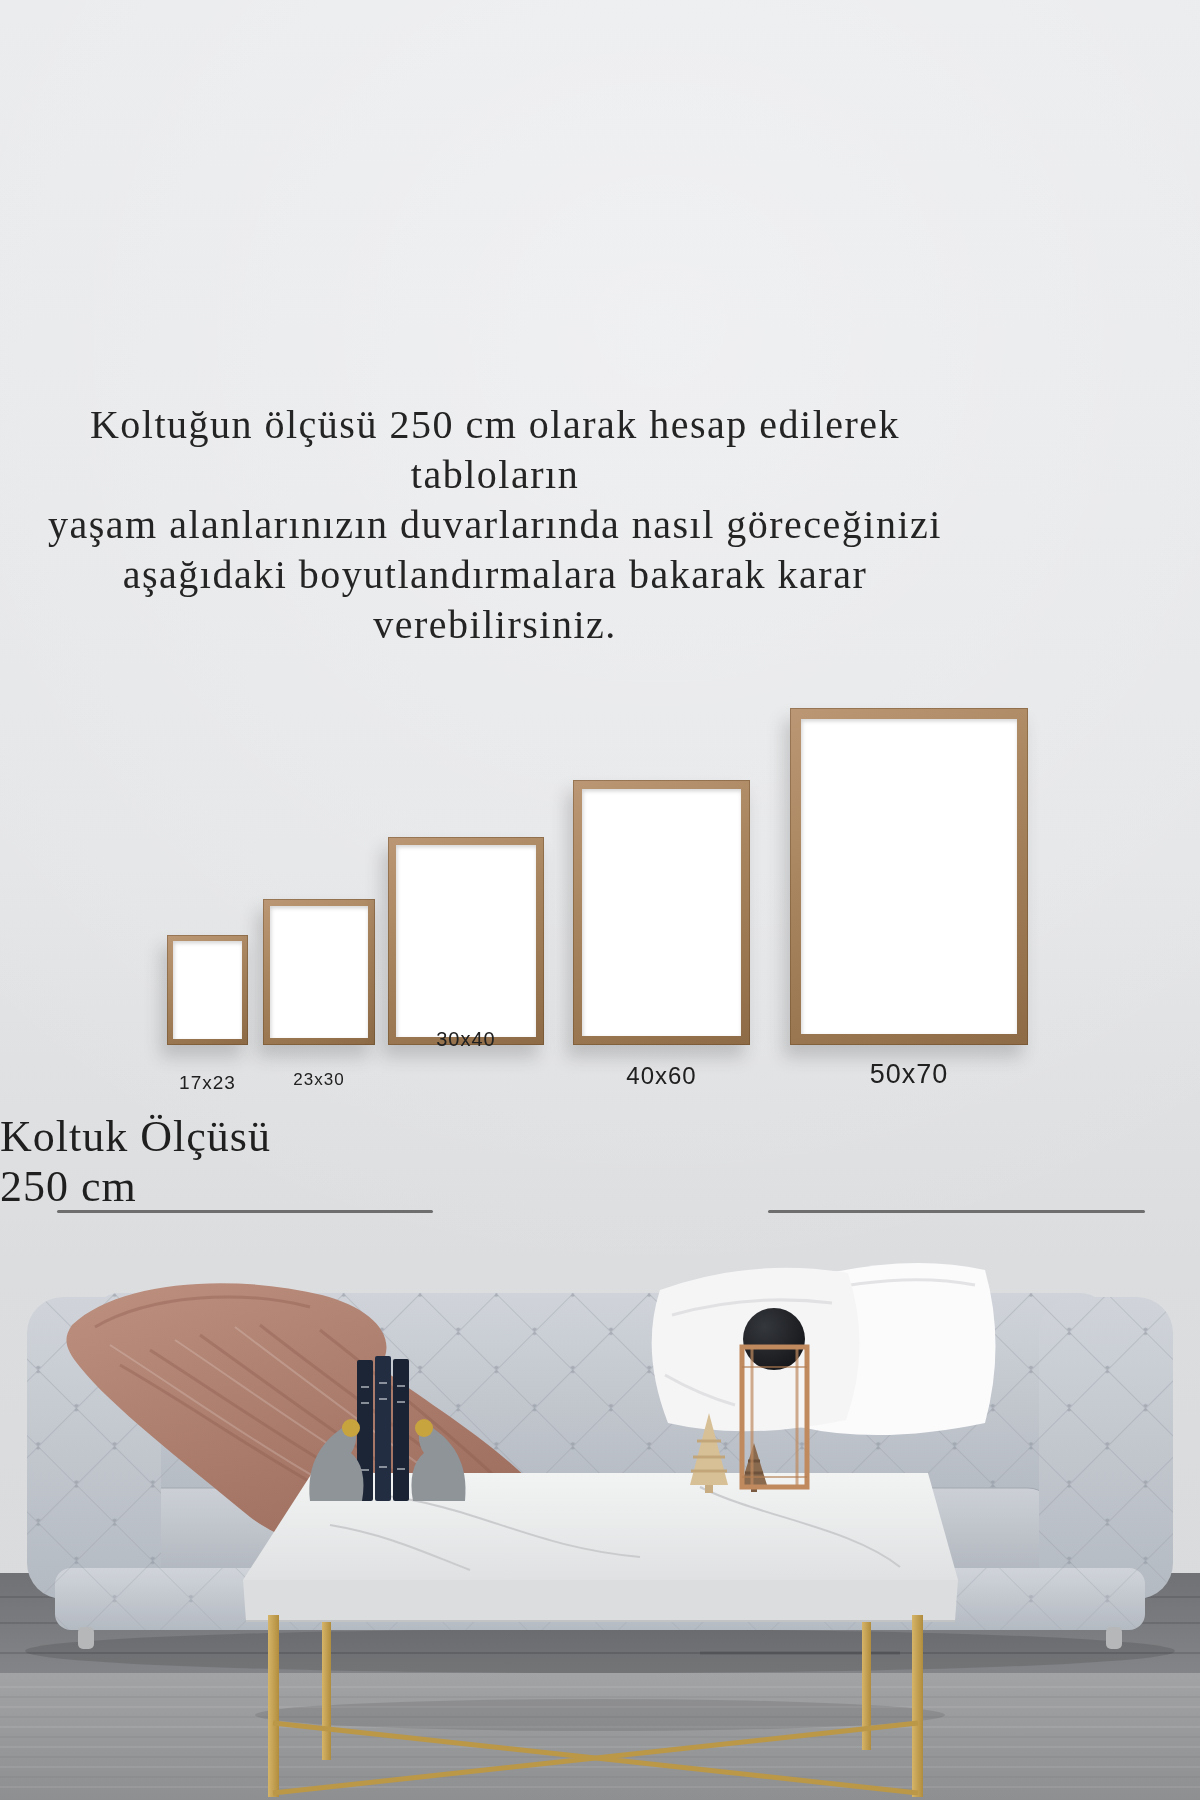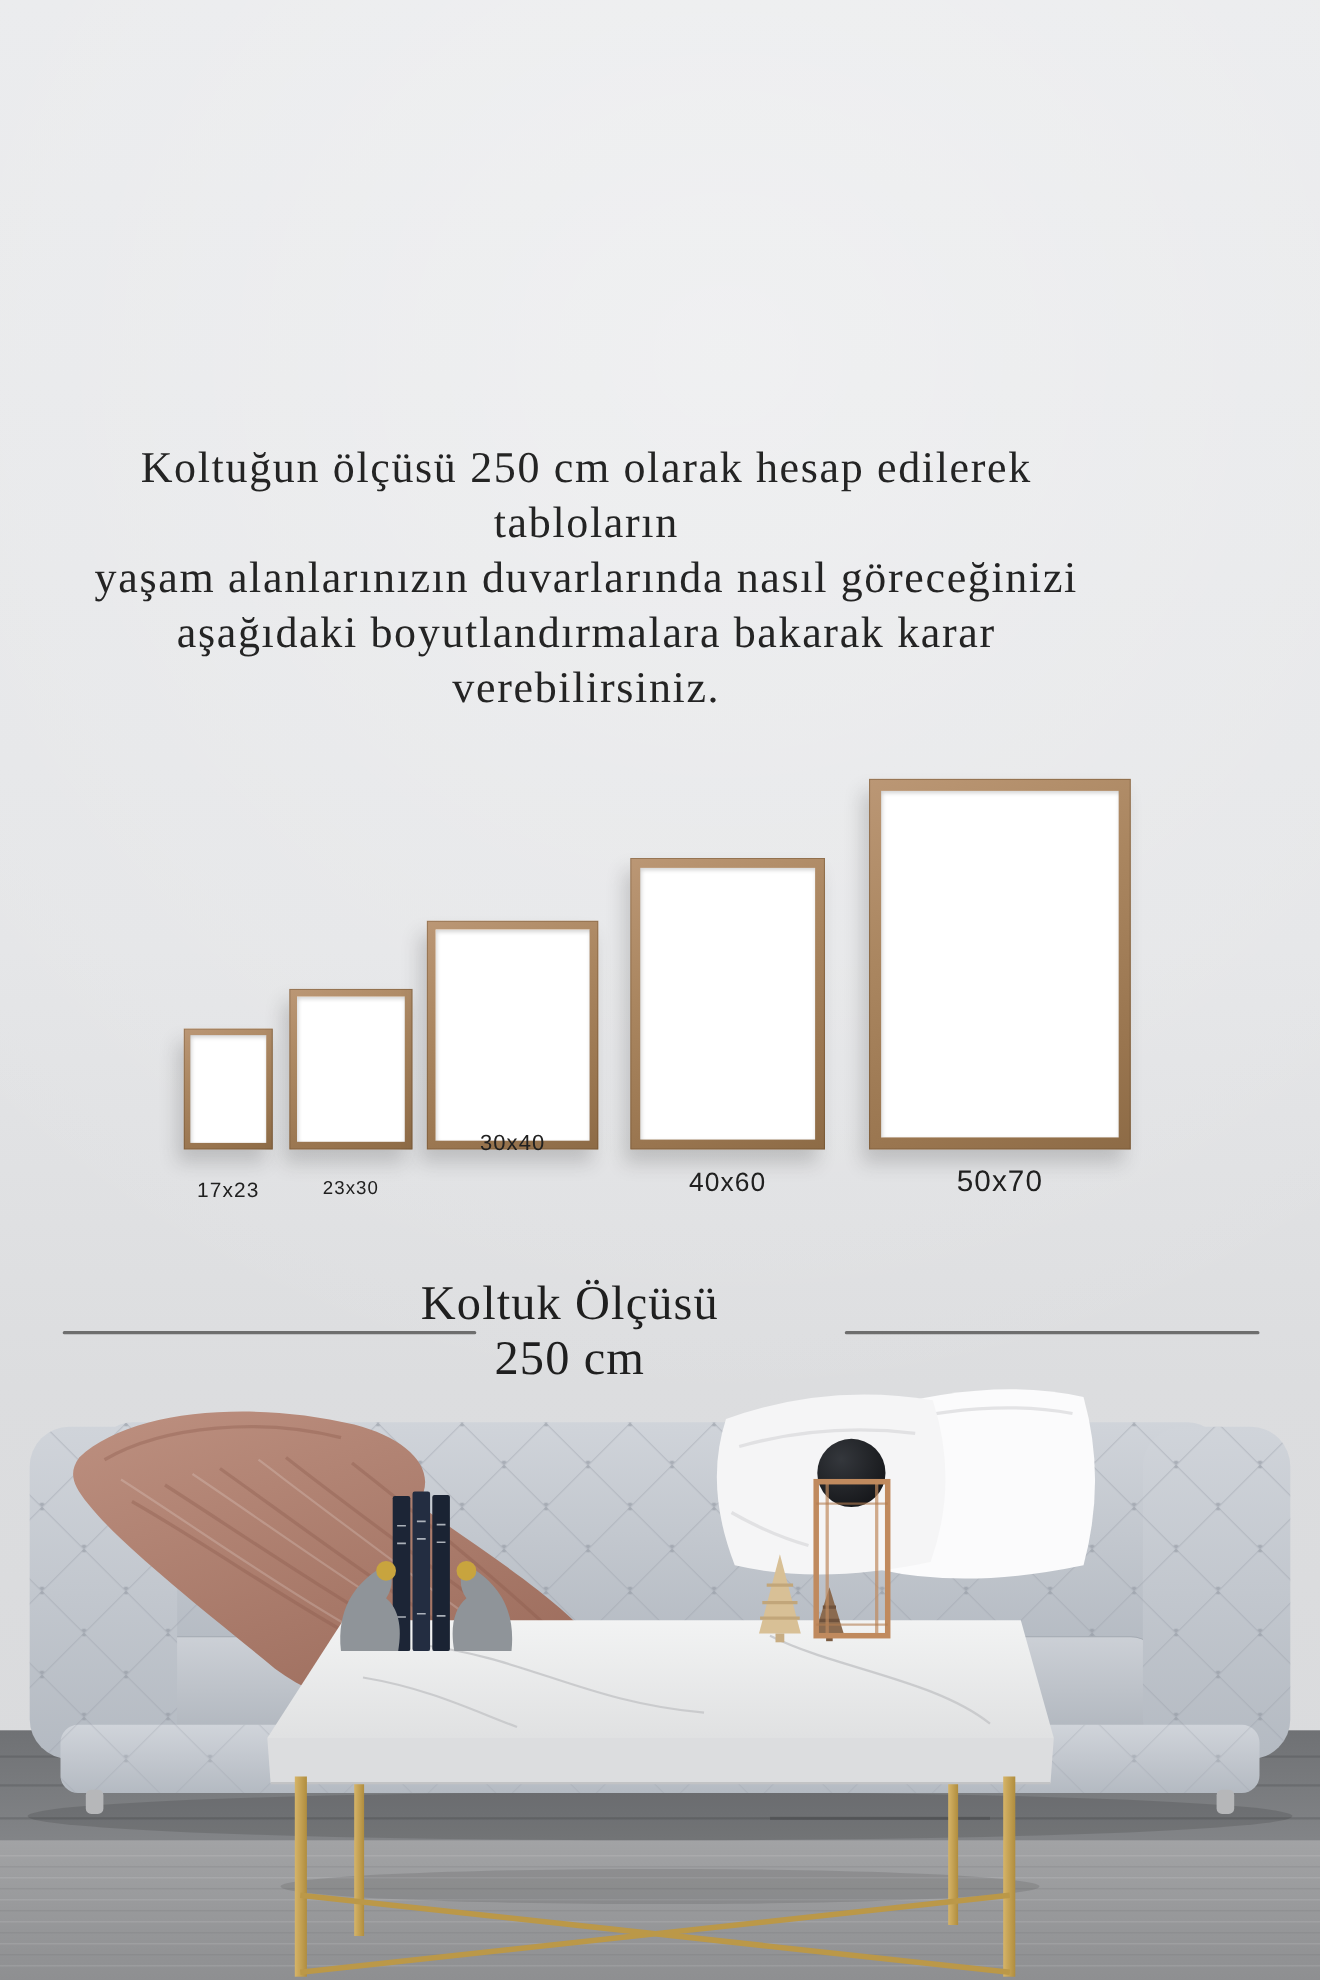--- a/index.html
+++ b/index.html
@@ -16,21 +16,21 @@
       linear-gradient(180deg,#e9eaec 0%, var(--c-wall,#e4e5e7) 48%, #dcddDF 70%, #d9dadc 100%);
     font-family:"Liberation Serif","DejaVu Serif",serif;
     color:var(--c-text,#1d1d1d);
   }
   .page-title{
     position:absolute;top:138px;left:0;width:1200px;text-align:center;
     font-size:104px;line-height:1.15;font-weight:400;letter-spacing:2px;
   }
   .description{
     position:absolute;top:400px;left:0;width:990px;text-align:center;
-    font-size:40px;line-height:50px;letter-spacing:1.5px;color:#242424;margin-left:38px;
+    font-size:40px;line-height:50px;letter-spacing:1.5px;color:#242424;
   }
   .frame{
     position:absolute;box-sizing:border-box;
     background:linear-gradient(155deg,#bb9775 0%,#aa8660 38%,#99754f 78%,#8d6b46 100%);
     box-shadow:-6px 12px 16px rgba(60,60,60,0.22), inset 0 0 0 1px rgba(90,60,30,0.35);
   }
   .frame .mat{
     position:absolute;background:#ffffff;
     box-shadow:inset 1px 2px 4px rgba(0,0,0,0.18);
   }
@@ -43,21 +43,21 @@
     position:absolute;text-align:center;
     font-family:"Liberation Sans","DejaVu Sans",sans-serif;
     color:#202020;letter-spacing:1px;font-weight:400;
   }
   .fl1{left:157px;width:101px;top:1072px;font-size:19px;}
   .fl2{left:253px;width:132px;top:1070px;font-size:17px;}
   .fl3{left:378px;width:176px;top:1028px;font-size:20px;}
   .fl4{left:563px;width:197px;top:1062px;font-size:24px;}
   .fl5{left:780px;width:258px;top:1059px;font-size:27px;}
   .sofa-measure{
-    position:absolute;top:1160px;left:0;width:1036px;text-align:center;
+    position:absolute;top:1112px;left:0;width:1036px;text-align:left;
     font-size:44px;line-height:1.14;letter-spacing:1px;color:#1f1f1f;
   }
   .measure-line{position:absolute;top:1210px;height:3px;background:var(--c-divider_line,#6e6e6e);border-radius:2px;}
   .measure-line.left{left:57px;width:376px;}
   .measure-line.right{left:768px;width:377px;}
   .scene{position:absolute;left:0;top:1255px;width:1200px;height:545px;}
 </style>
 </head>
 <body>
 

